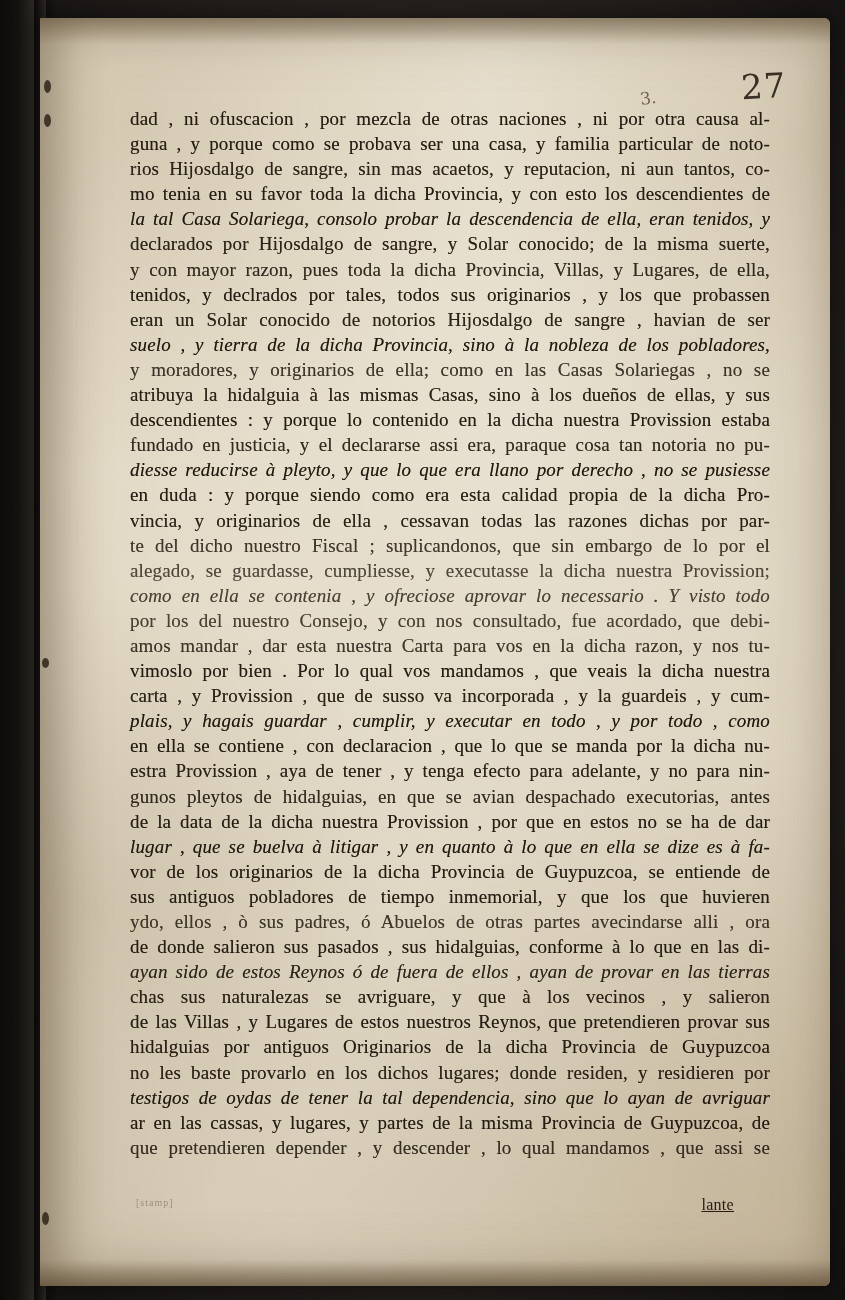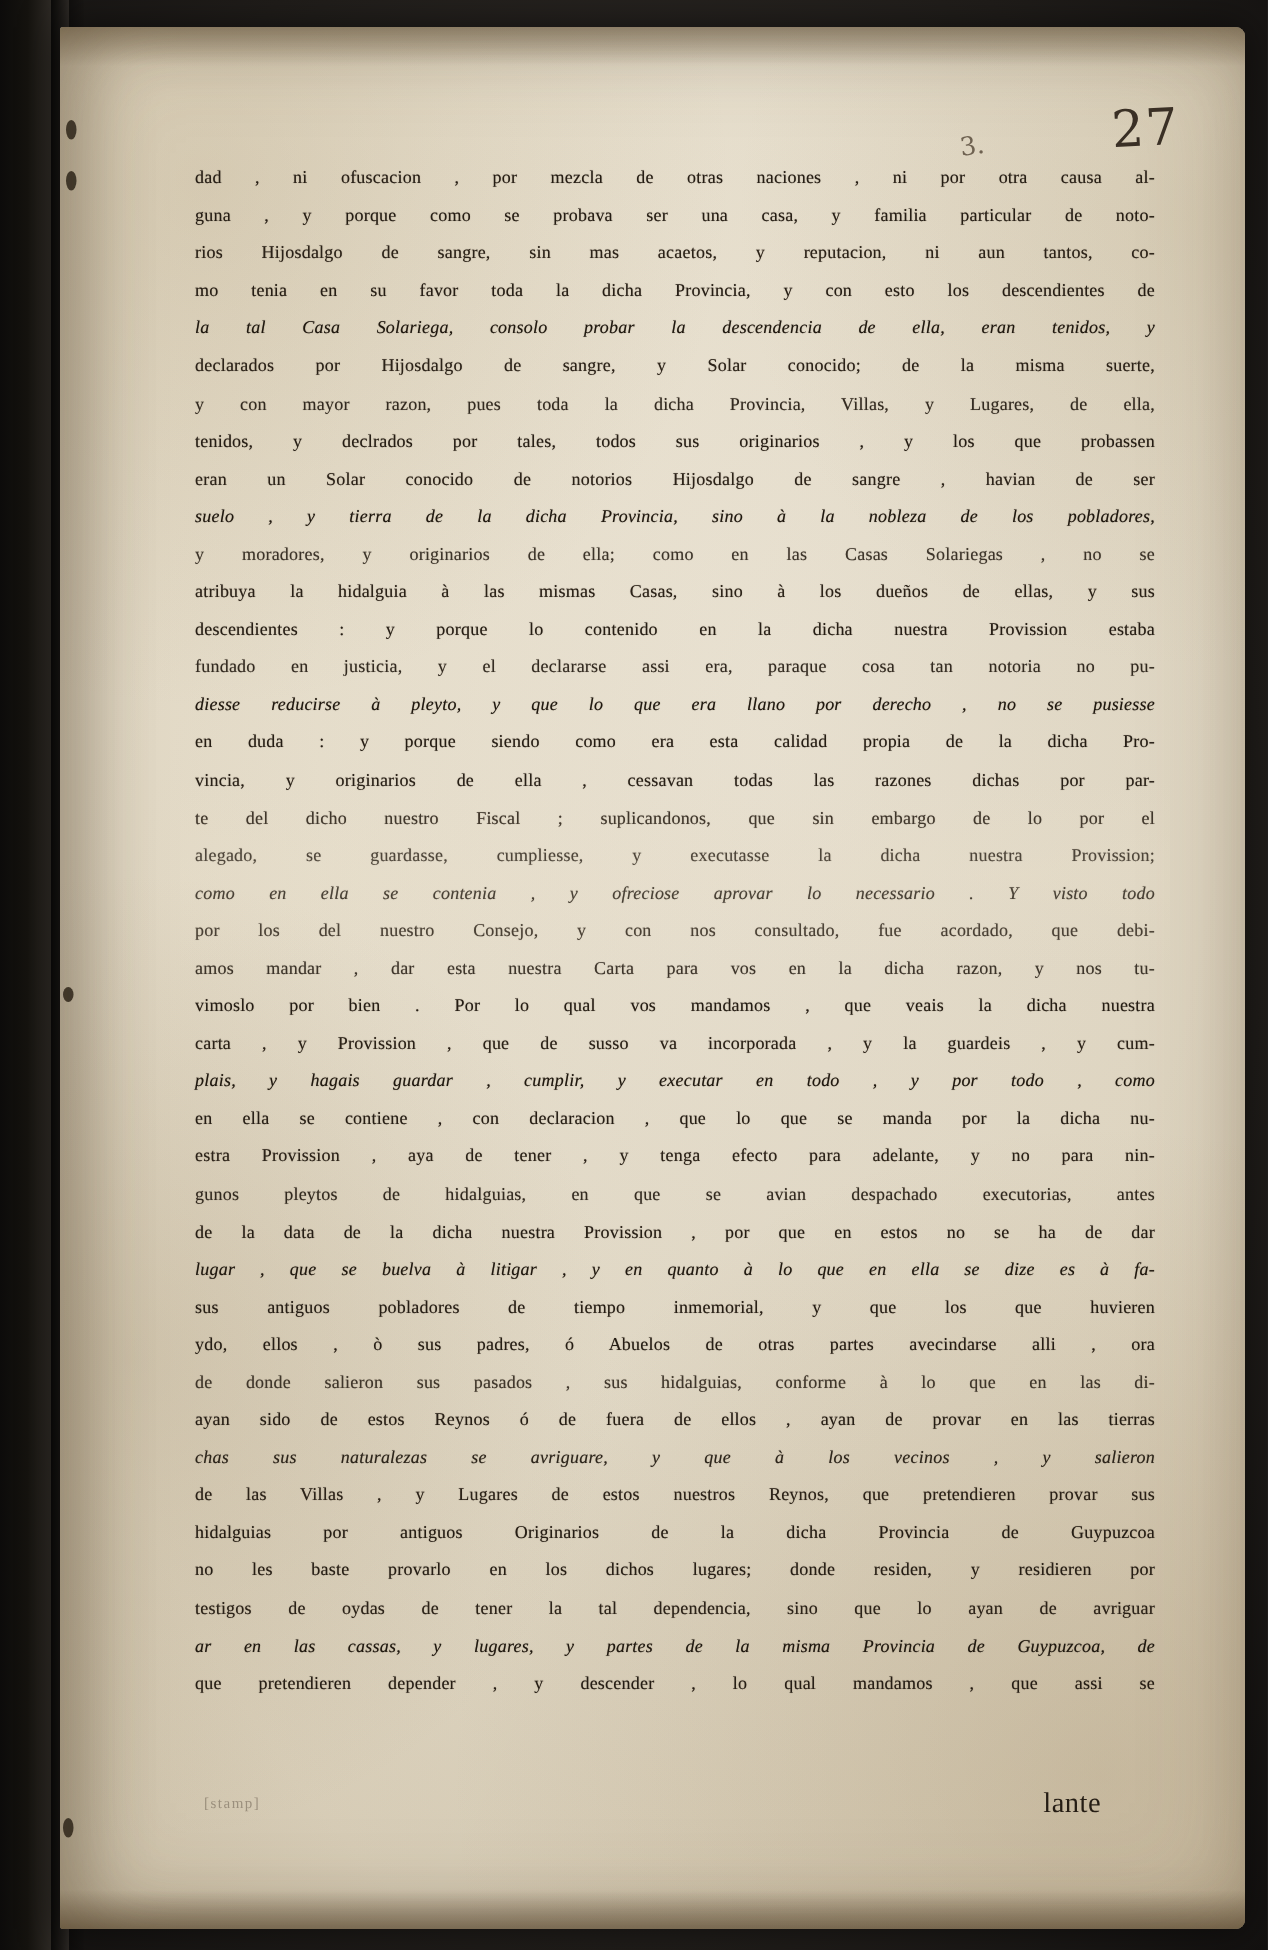--- a/index.html
+++ b/index.html
@@ -112,21 +112,21 @@
     transform: rotate(-8deg);
     opacity: 0.75;
   }
   
   .textblock {
     position: absolute;
     left: 90px;
     top: 88px;
     width: 640px;
     color: #251d14;
-    font-size: 12px;
+    font-size: 19px;
     line-height: 25.1px;
     text-align: justify;
     text-align-last: justify;
     letter-spacing: 0.15px;
     word-spacing: 1.2px;
     text-shadow: 0 0 0.6px rgba(40,28,16,0.55);
   }
   .textblock .ln {
     display: block;
     white-space: nowrap;
@@ -145,23 +145,24 @@
     width: 660px;
     height: 130px;
     background: linear-gradient(to bottom, rgba(232,223,203,0.0), rgba(232,223,203,0.26), rgba(232,223,203,0.0));
     pointer-events: none;
   }
   
   .catchword {
     position: absolute;
     right: 96px;
     bottom: 72px;
-    font-size: 19px;
+    font-size: 16px;
     color: #251d14;
     letter-spacing: 0.3px;
+    text-decoration: underline;
   }
   
   .stamp {
     position: absolute;
     left: 96px;
     bottom: 78px;
     font-family: Liberation Serif, serif;
     font-size: 10px;
     color: #6d6152;
     opacity: 0.55;
@@ -219,20 +220,21 @@
       <span class="ln">por los del nuestro Consejo, y con nos consultado, fue acordado, que debi-</span>
       <span class="ln">amos mandar , dar esta nuestra Carta para vos en la dicha razon, y nos tu-</span>
       <span class="ln">vimoslo por bien . Por lo qual vos mandamos , que veais la dicha nuestra</span>
       <span class="ln">carta , y Provission , que de susso va incorporada , y la guardeis , y cum-</span>
       <span class="ln">plais, y hagais guardar , cumplir, y executar en todo , y por todo , como</span>
       <span class="ln">en ella se contiene , con declaracion , que lo que se manda por la dicha nu-</span>
       <span class="ln">estra Provission , aya de tener , y tenga efecto para adelante, y no para nin-</span>
       <span class="ln">gunos pleytos de hidalguias, en que se avian despachado executorias, antes</span>
       <span class="ln">de la data de la dicha nuestra Provission , por que en estos no se ha de dar</span>
       <span class="ln">lugar , que se buelva à litigar , y en quanto à lo que en ella se dize es à fa-</span>
+      <span class="ln">vor de los originarios de la dicha Provincia de Guypuzcoa, se entiende de</span>
       <span class="ln">sus antiguos pobladores de tiempo inmemorial, y que los que huvieren</span>
       <span class="ln">ydo, ellos , ò sus padres, ó Abuelos de otras partes avecindarse alli , ora</span>
       <span class="ln">de donde salieron sus pasados , sus hidalguias, conforme à lo que en las di-</span>
       <span class="ln">ayan sido de estos Reynos ó de fuera de ellos , ayan de provar en las tierras</span>
       <span class="ln">chas sus naturalezas se avriguare, y que à los vecinos , y salieron</span>
       <span class="ln">de las Villas , y Lugares de estos nuestros Reynos, que pretendieren provar sus</span>
       <span class="ln">hidalguias por antiguos Originarios de la dicha Provincia de Guypuzcoa</span>
       <span class="ln">no les baste provarlo en los dichos lugares; donde residen, y residieren por</span>
       <span class="ln">testigos de oydas de tener la tal dependencia, sino que lo ayan de avriguar</span>
       <span class="ln">ar en las cassas, y lugares, y partes de la misma Provincia de Guypuzcoa, de</span>

